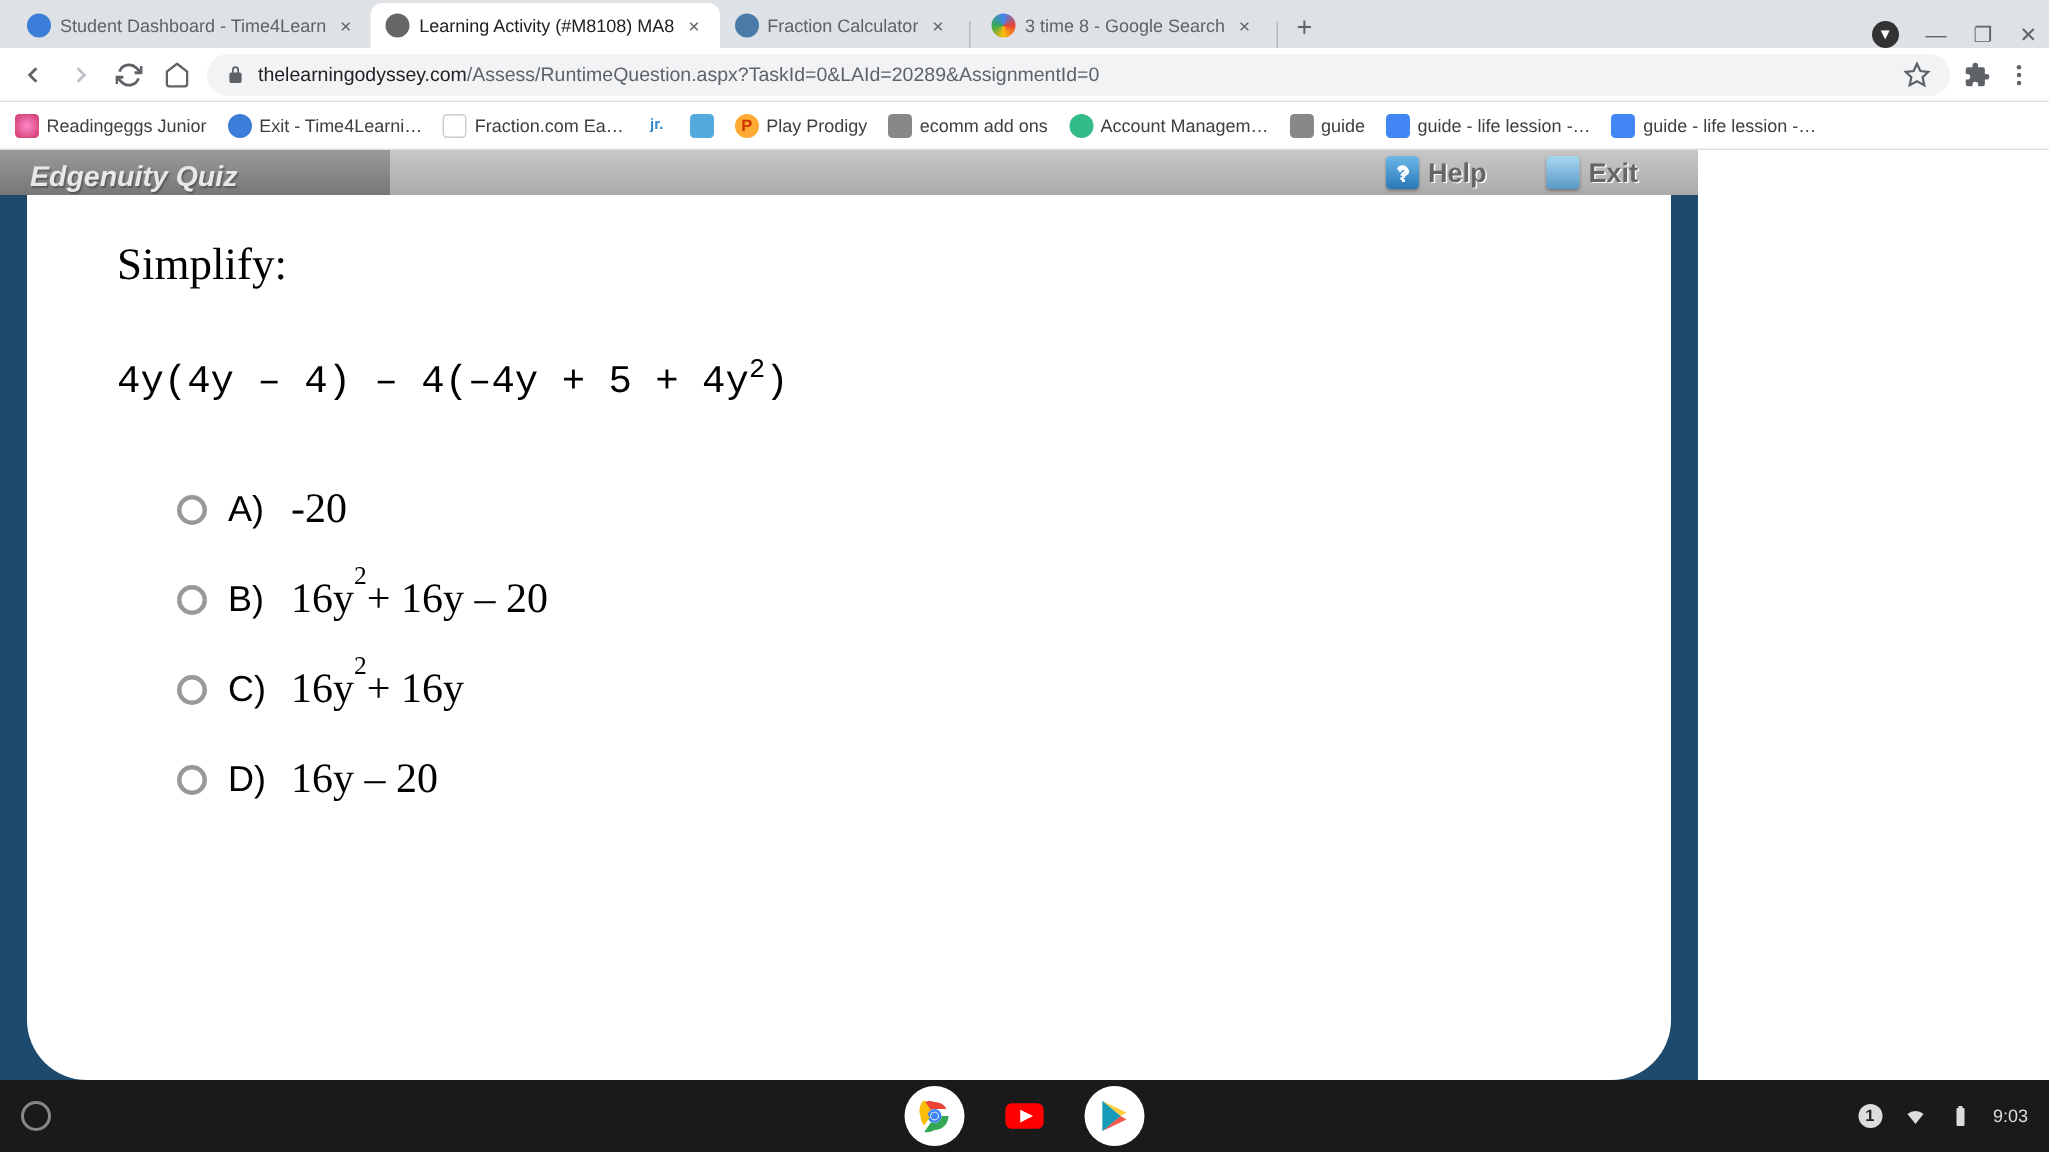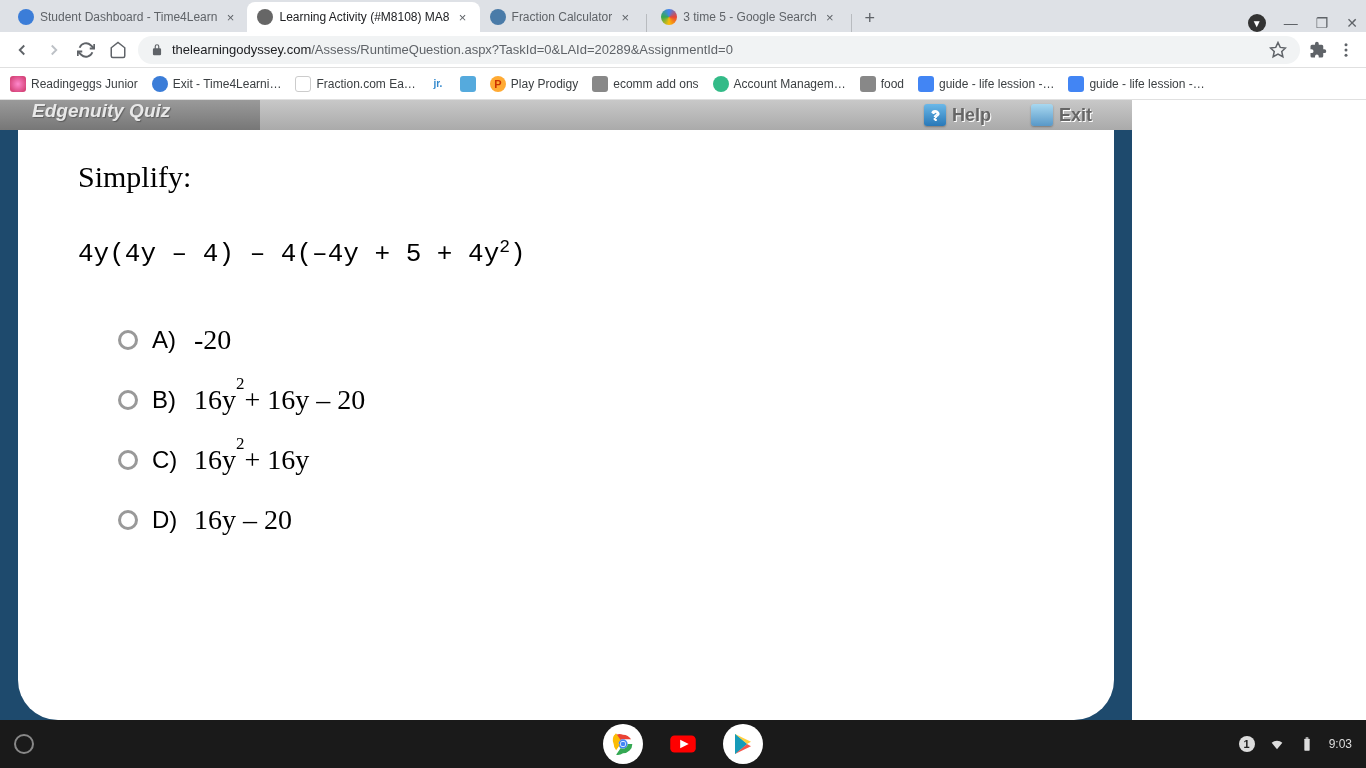--- a/index.html
+++ b/index.html
@@ -30,21 +30,21 @@
 
 .bm-bar { height: 32px; background: #fff; display: flex; align-items: center; padding: 0 10px; gap: 14px; font-size: 12px; color: #3c4043; border-bottom: 1px solid #e0e0e0; }
 .bm { display: flex; align-items: center; gap: 5px; cursor: pointer; white-space: nowrap; }
 .bm-icon { width: 16px; height: 16px; border-radius: 3px; flex-shrink: 0; }
 
 
 .content { height: 620px; position: relative; display: flex; }
 .quiz-frame { width: 1132px; height: 100%; background: #1e4a6d; position: relative; }
 .quiz-body { position: absolute; top: 0; left: 18px; right: 18px; bottom: 0; background: #fff; border-radius: 0 0 40px 40px; }
 .quiz-headerbar { position: absolute; top: 0; left: 0; right: 0; height: 30px; background: linear-gradient(#c8c8c8,#aaa); display: flex; align-items: center; }
-.quiz-title-box { width: 260px; height: 30px; background: linear-gradient(#9a9a9a,#777); display: flex; align-items: flex-start; padding-left: 32px; }
+.quiz-title-box { width: 260px; height: 30px; background: linear-gradient(#9a9a9a,#777); display: flex; align-items: flex-end; padding-left: 20px; }
 .quiz-title { color: #e8e8e8; font-size: 19px; font-weight: bold; font-style: italic; text-shadow: 1px 1px 1px rgba(0,0,0,0.3); }
 .header-right { margin-left: auto; display: flex; align-items: center; gap: 40px; padding-right: 40px; }
 .header-btn { display: flex; align-items: center; gap: 6px; color: #666; font-size: 18px; font-weight: bold; text-shadow: 1px 1px 0 #fff; cursor: pointer; }
 .hb-icon { width: 22px; height: 22px; border-radius: 3px; box-shadow: 0 1px 2px rgba(0,0,0,0.3); }
 .help-icon { background: linear-gradient(#6bb8e8,#2878b8); display: flex; align-items: center; justify-content: center; color: #fff; font-weight: bold; font-size: 14px; }
 .exit-icon { background: linear-gradient(#a8d8f0,#5898c8); }
 
 .quiz-content { padding: 30px 60px; }
 .prompt { font-family: 'Times New Roman', serif; font-size: 30px; margin-bottom: 45px; }
 .expression { font-family: Liberation Mono, monospace; font-size: 26px; margin-bottom: 55px; display: flex; align-items: flex-end; }
@@ -81,21 +81,21 @@
     <span class="tab-close">×</span>
   </div>
   <div class="tab">
     <span class="tab-icon" style="background:#4a7ba8"></span>
     <span class="tab-title">Fraction Calculator</span>
     <span class="tab-close">×</span>
   </div>
   <div class="tab-divider"></div>
   <div class="tab">
     <span class="tab-icon" style="background:conic-gradient(#4285f4,#ea4335,#fbbc05,#34a853,#4285f4)"></span>
-    <span class="tab-title">3 time 5 - Google Search</span>
+    <span class="tab-title">3 time 8 - Google Search</span>
     <span class="tab-close">×</span>
   </div>
   <div class="tab-divider"></div>
   <div class="new-tab">+</div>
   <div class="window-controls">
     <span class="wc-btn" style="background:#333;color:#fff;border-radius:50%;width:18px;height:18px;display:flex;align-items:center;justify-content:center;font-size:10px">▼</span>
     <span class="wc-btn">—</span>
     <span class="wc-btn">❐</span>
     <span class="wc-btn">✕</span>
   </div>
@@ -174,21 +174,21 @@
   <div class="bm">
       <span class="bm-icon" style="background:#888"></span>
       <span>ecomm add ons</span>
     </div>
   <div class="bm">
       <span class="bm-icon" style="background:#3b8;border-radius:50%"></span>
       <span>Account Managem…</span>
     </div>
   <div class="bm">
       <span class="bm-icon" style="background:#888"></span>
-      <span>food</span>
+      <span>guide</span>
     </div>
   <div class="bm">
       <span class="bm-icon" style="background:#4285f4"></span>
       <span>guide - life lession -…</span>
     </div>
   <div class="bm">
       <span class="bm-icon" style="background:#4285f4"></span>
       <span>guide - life lession -…</span>
     </div>
 </div>

